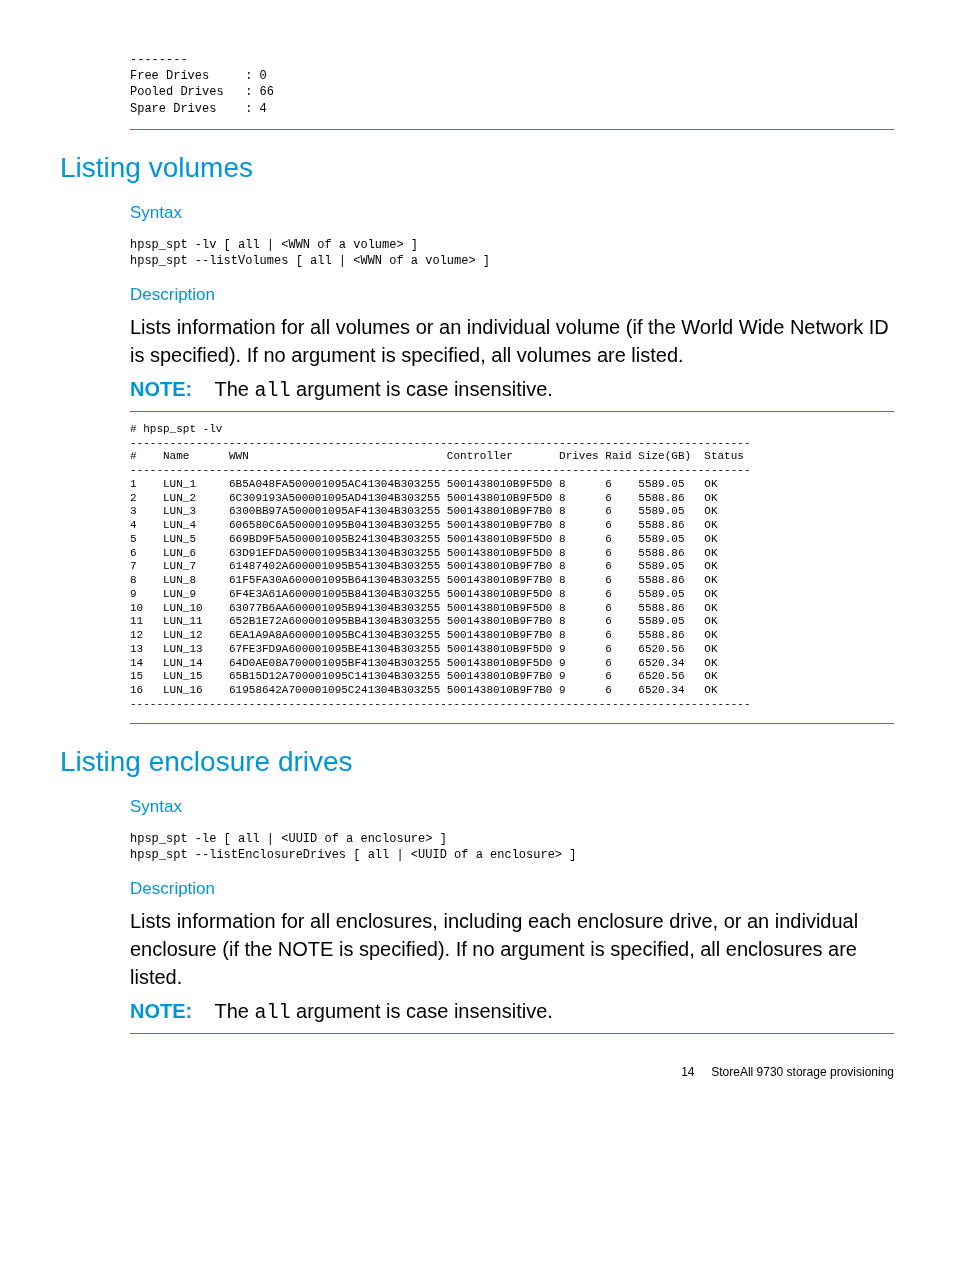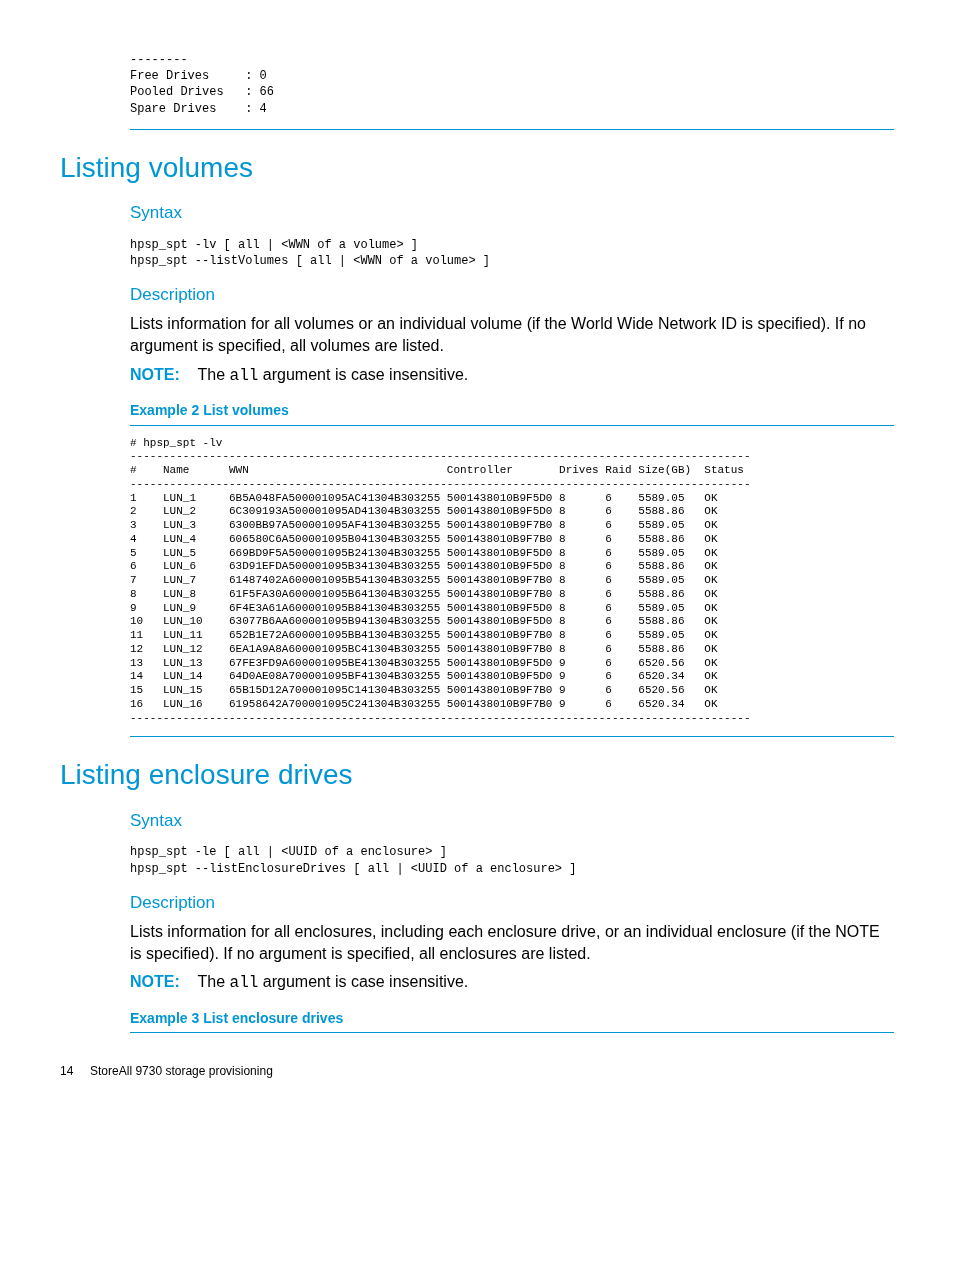--- a/index.html
+++ b/index.html
@@ -34,41 +34,42 @@
     font-family: Arial, Helvetica, sans-serif;
     font-weight: 700;
     font-size: 14px;
     color: #0096D6;
     margin: 14px 0 4px 0;
   }
   .indent {
     margin-left: 70px;
   }
   .body-text {
-    font-size: 16px;
+    font-size: 20px;
     margin: 6px 0;
   }
   hr.rule {
     border: none;
     border-top: 1px solid #0096D6;
     margin: 4px 0 2px 0;
   }
   .note-label {
     font-weight: 700;
     color: #0096D6;
   }
   .small-code {
     font-family: "Courier New", Courier, monospace;
     font-size: 11px;
     white-space: pre;
     line-height: 1.25;
   }
   .footer {
     font-size: 12px;
     margin-top: 30px;
+    text-align: right;
   }
   .mono-inline {
     font-family: "Courier New", Courier, monospace;
   }
 </style>
 </head>
 <body>
 
 <div class="indent">
   <pre class="code" id="drives-block">--------
@@ -86,21 +87,20 @@
 hpsp_spt --listVolumes [ all | &lt;WWN of a volume&gt; ]</pre>
 
   <h2 class="sub">Description</h2>
   <p class="body-text">Lists information for all volumes or an individual volume (if the World Wide Network ID is specified). If no argument is specified, all volumes are listed.</p>
 
   <p class="body-text">
     <span class="note-label">NOTE:</span>
     &nbsp;&nbsp;&nbsp;<span>The </span><span class="mono-inline">all</span><span> argument is case insensitive.</span>
   </p>
 
-  <h3 class="example">Example 2 List volumes</h3>
   <hr class="rule">
   <pre class="small-code" id="lv-example"># hpsp_spt -lv
 ----------------------------------------------------------------------------------------------
 #    Name      WWN                              Controller       Drives Raid Size(GB)  Status
 ----------------------------------------------------------------------------------------------
 1    LUN_1     6B5A048FA500001095AC41304B303255 5001438010B9F5D0 8      6    5589.05   OK
 2    LUN_2     6C309193A500001095AD41304B303255 5001438010B9F5D0 8      6    5588.86   OK
 3    LUN_3     6300BB97A500001095AF41304B303255 5001438010B9F7B0 8      6    5589.05   OK
 4    LUN_4     606580C6A500001095B041304B303255 5001438010B9F7B0 8      6    5588.86   OK
 5    LUN_5     669BD9F5A500001095B241304B303255 5001438010B9F5D0 8      6    5589.05   OK
@@ -127,21 +127,20 @@
 hpsp_spt --listEnclosureDrives [ all | &lt;UUID of a enclosure&gt; ]</pre>
 
   <h2 class="sub">Description</h2>
   <p class="body-text">Lists information for all enclosures, including each enclosure drive, or an individual enclosure (if the NOTE is specified). If no argument is specified, all enclosures are listed.</p>
 
   <p class="body-text">
     <span class="note-label">NOTE:</span>
     &nbsp;&nbsp;&nbsp;<span>The </span><span class="mono-inline">all</span><span> argument is case insensitive.</span>
   </p>
 
-  <h3 class="example">Example 3 List enclosure drives</h3>
   <hr class="rule">
 </div>
 
 <div class="footer">
   <span>14</span>
   &nbsp;&nbsp;&nbsp;
   <span>StoreAll 9730 storage provisioning</span>
 </div>
 
 </body></html>

